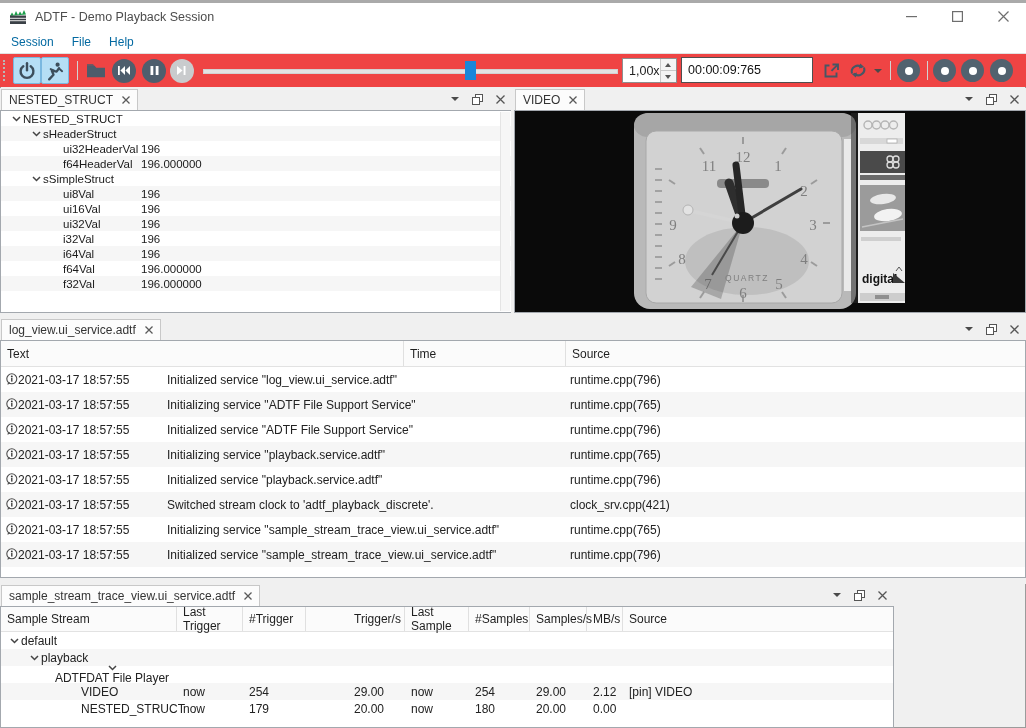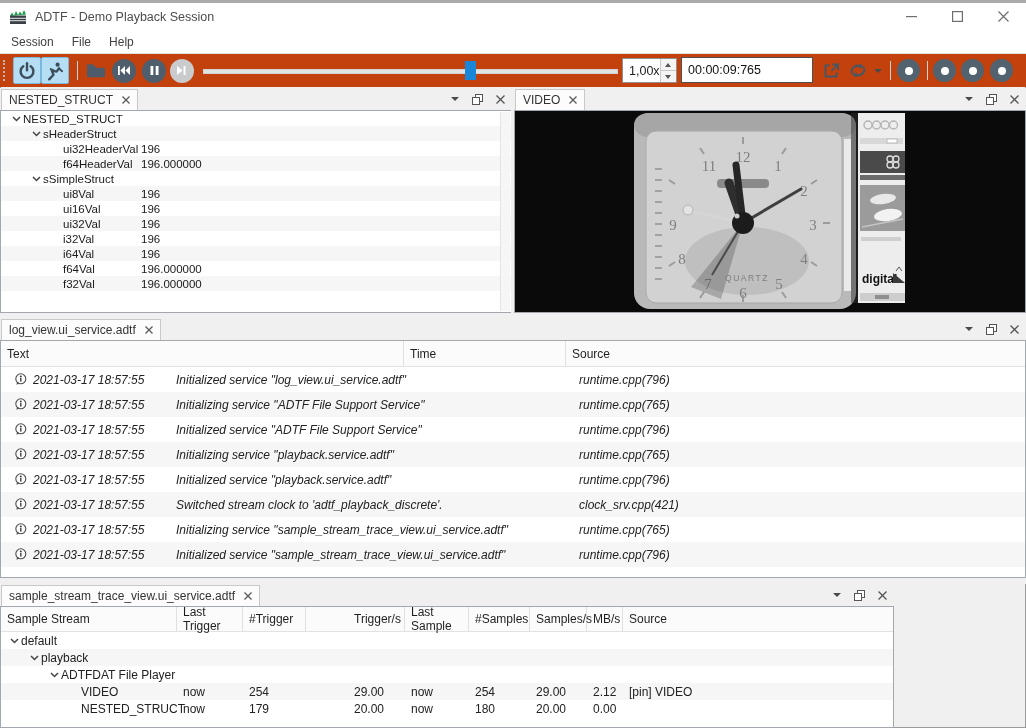--- a/index.html
+++ b/index.html
@@ -9,23 +9,23 @@
   
   .cap{position:absolute;top:0;left:0;right:0;height:3px;background:#aaa;}
   .titlebar{position:absolute;top:3px;left:0;right:0;height:27px;background:#fff;
             display:flex;align-items:center;padding-left:9px;}
   .title-text{margin-left:8px;color:#4d4d4d;font-size:12.5px;}
   .win-controls{position:absolute;right:0;top:0;height:27px;display:flex;}
   .win-btn{width:46px;height:100%;display:flex;align-items:center;justify-content:center;color:#6e6e6e;}
   
   .menubar{position:absolute;top:30px;left:0;right:0;height:23px;background:#fff;
            display:flex;align-items:center;padding-left:2px;}
-  .menu-item{padding:3px 9px;color:#404040;}
+  .menu-item{padding:3px 9px;color:#0369a1;}
   
-  .toolbar{position:absolute;top:53px;left:0;right:0;height:33px;background:#c2410c;
+  .toolbar{position:absolute;top:53px;left:0;right:0;height:33px;background:#ef4444;
            border-top:1px solid #e2e2e2;}
   .grip{position:absolute;left:3px;top:6px;width:3px;height:21px;border-left:2px dotted #b8b8b8;}
   .tbtn{position:absolute;top:3px;width:28px;height:27px;display:flex;align-items:center;
         justify-content:center;border-radius:2px;border:1px solid transparent;box-sizing:border-box;}
   .tbtn.sel{background:#b5def5;border-color:#7ab8e0;}
   .cbtn{width:24px;height:24px;border-radius:50%;background:#4e5e6d;display:flex;
         align-items:center;justify-content:center;}
   .cbtn.dis{background:#c9cbcd;}
   .vsep{position:absolute;top:7px;width:1px;height:19px;background:#d2d2d2;}
   .slider{position:absolute;left:203px;top:3px;width:415px;height:27px;}
@@ -63,21 +63,21 @@
   .d0{padding-left:8px;} .d1{padding-left:28px;} .d2{padding-left:62px;}
   .tval{position:absolute;left:140px;}
   .nscroll{position:absolute;right:1px;top:1px;bottom:1px;width:9px;background:#f6f6f6;border-left:1px solid #e4e4e4;}
   
   .lg-head{display:flex;height:25px;background:#fbfbfb;border-bottom:1px solid #e2e2e2;align-items:center;}
   .hcell{display:flex;align-items:center;height:100%;padding-left:6px;box-sizing:border-box;
          border-right:1px solid #e0e0e0;color:#1f1f1f;}
   .lg-row{display:flex;height:25px;align-items:center;}
   .lg-row.alt{background:#f6f6f6;}
   .col-time{width:162px;} .col-text{width:403px;} .col-source{flex:1;border-right:none;}
-  .cell{padding-left:13px;box-sizing:border-box;display:flex;align-items:center;gap:6px;font-style:italic;}
+  .cell{padding-left:4px;box-sizing:border-box;display:flex;align-items:center;gap:0;}
   
   .tr-head{display:flex;height:24px;background:#fbfbfb;border-bottom:1px solid #e2e2e2;align-items:center;}
   .tr-row{display:flex;height:17px;align-items:center;font-size:12px;}
   .tr-row.alt{background:#f6f6f6;}
   .tc0{width:176px;} .tc1{width:66px;} .tc2{width:63px;} .tc3{width:57px;margin-left:42px;} .tc4{width:64px;}
   .tc5{width:61px;} .tc6{width:57px;} .tc7{width:36px;text-align:center;} .tc8{flex:1;border-right:none;}
   .tcell{box-sizing:border-box;padding-left:6px;display:flex;align-items:center;}
   .ind0{padding-left:6px;}
   .splitter{position:absolute;background:#f0f0f0;}
   svg{display:block;}
@@ -718,21 +718,21 @@
             <span></span>
           </div>
         <div class="tcell tc7">
             <span></span>
           </div>
         <div class="tcell tc8">
             <span></span>
           </div>
       </div>
       <div class="tr-row">
-        <div class="tcell tc0" style="padding-left:46px;">
+        <div class="tcell tc0" style="padding-left:46px;flex-direction:column;">
             <span class="chev">
               <svg width="9" height="6" viewBox="0 0 9 6">
                 <path d="M1 1l3.5 3.5L8 1" fill="none" stroke="#444" stroke-width="1.5"></path>
               </svg>
             </span>
             <span>ADTFDAT File Player</span>
           </div>
         <div class="tcell tc1">
             <span></span>
           </div>

